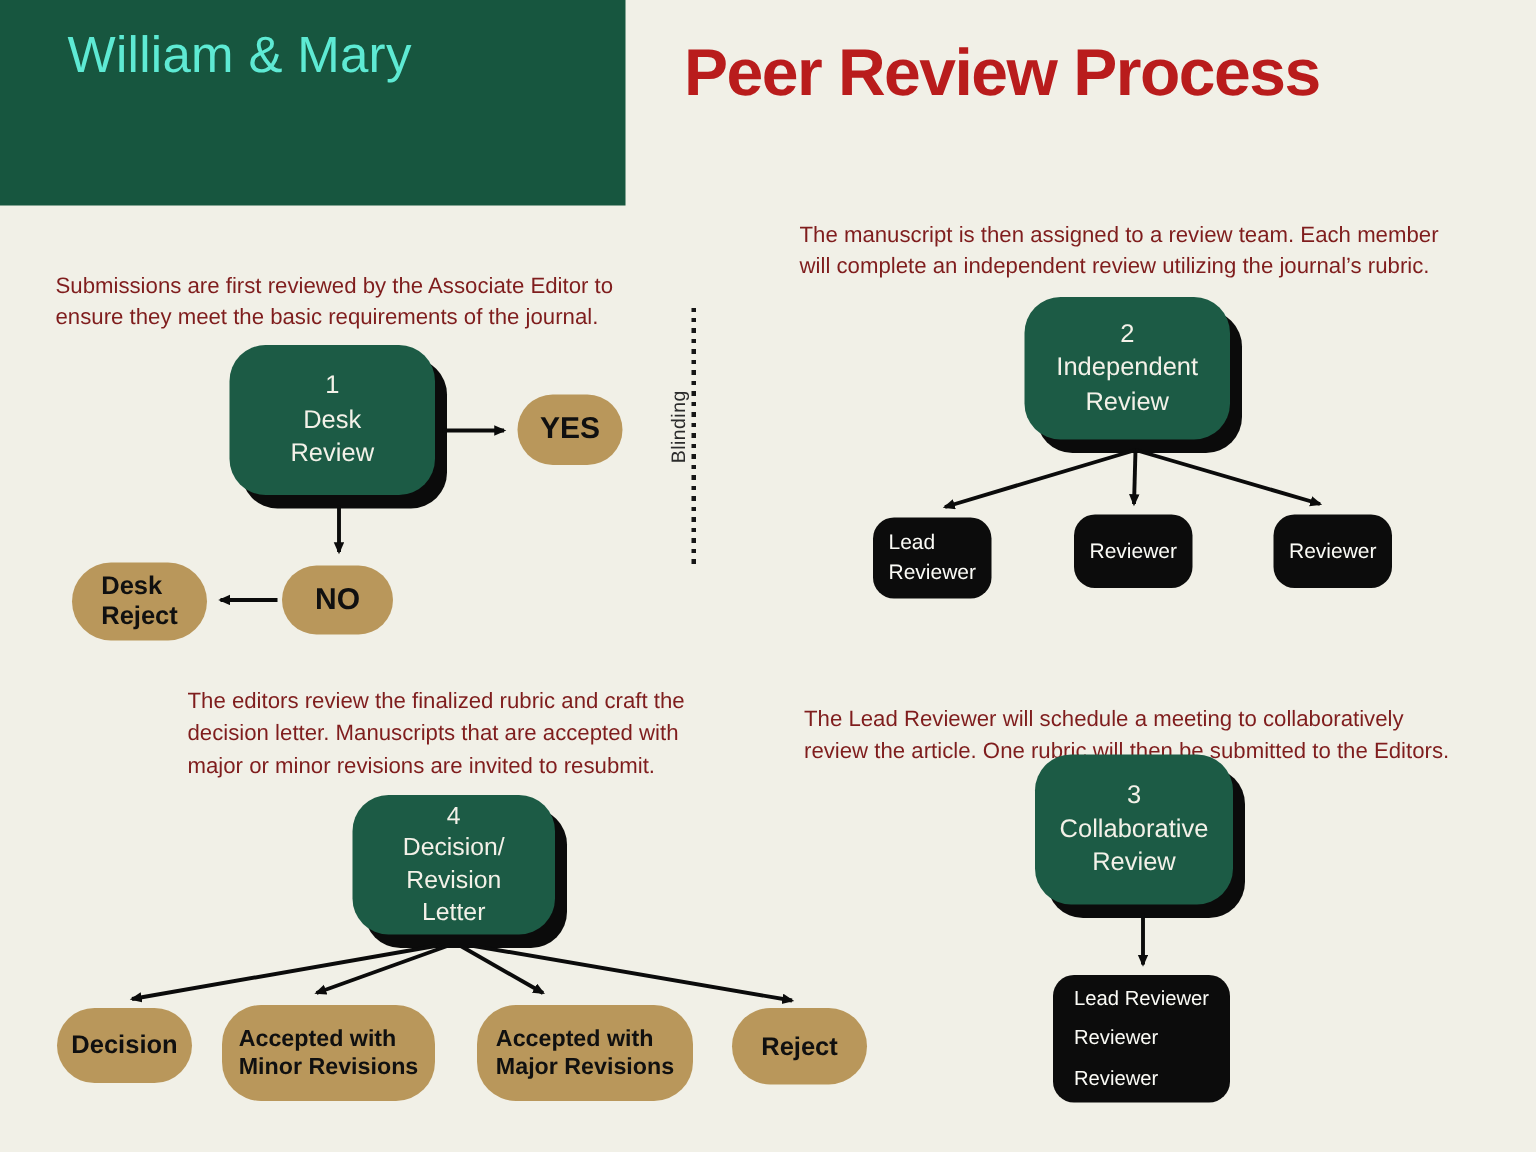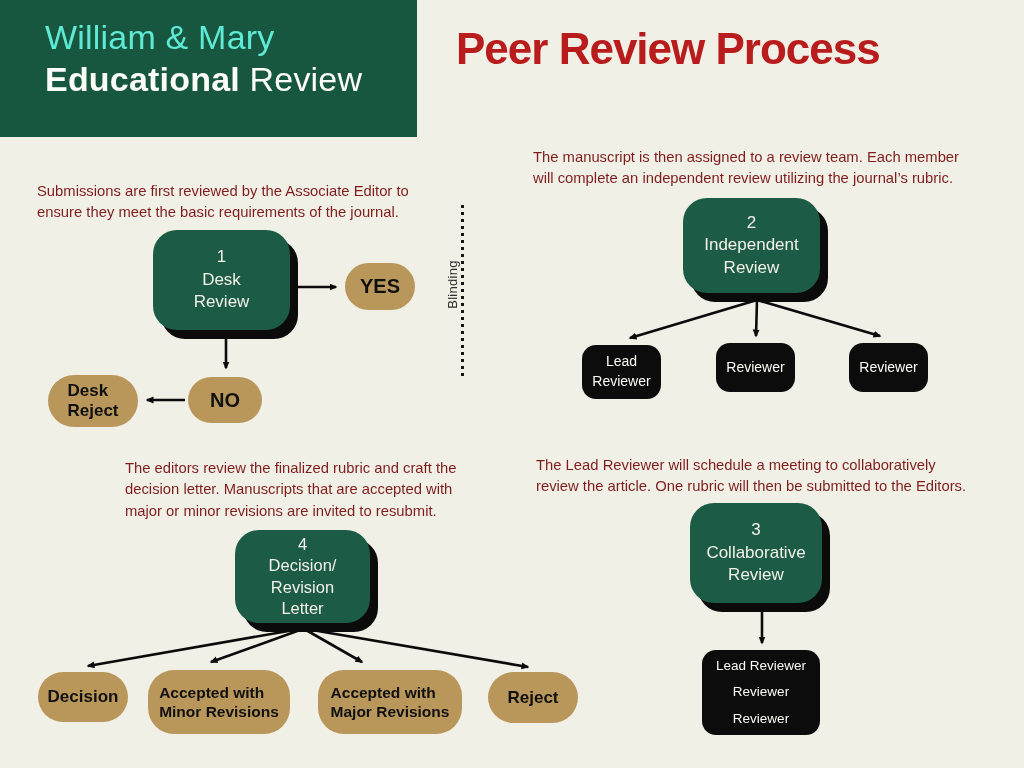--- a/index.html
+++ b/index.html
@@ -21,21 +21,21 @@
     position:absolute;left:456px;top:24px;z-index:2;
     font-size:44px;font-weight:800;color:#b91c1c;letter-spacing:-1px;white-space:nowrap;
   }
 
   .desc{
     position:absolute;z-index:2;
     font-size:14.8px;color:#7f1d1d;line-height:1.44;white-space:pre-line;
   }
   .desc1{left:37px;top:181px;width:440px;}
   .desc2{left:533px;top:147px;width:470px;}
-  .desc3{left:536px;top:455px;width:480px;}
+  .desc3{left:536px;top:470px;width:480px;}
   .desc4{left:125px;top:458px;width:430px;}
 
   .node{
     position:absolute;z-index:2;
     background:#1c5b45;color:#f3f1e8;
     border-radius:24px;box-shadow:8px 9px 0 #0b0b0b;
     display:flex;align-items:center;justify-content:center;
     text-align:center;white-space:pre-line;
     font-size:17px;line-height:1.32;
   }
@@ -57,21 +57,21 @@
   .pill-accepted{left:38px;top:672px;width:90px;height:50px;font-size:17px;}
   .pill-minor{left:148px;top:670px;width:142px;height:64px;font-size:15.5px;line-height:1.25;}
   .pill-major{left:318px;top:670px;width:144px;height:64px;font-size:15.5px;line-height:1.25;}
   .pill-reject{left:488px;top:672px;width:90px;height:51px;font-size:17px;}
 
   .black-box{
     position:absolute;z-index:2;
     background:#0c0c0c;color:#fbfbf6;
     border-radius:14px;
     display:flex;align-items:center;justify-content:center;
-    text-align:center;white-space:pre-line;
+    text-align:left;white-space:pre-line;
     font-size:14px;line-height:1.4;
   }
   .bb-lead{left:582px;top:345px;width:79px;height:54px;}
   .bb-rev1{left:716px;top:343px;width:79px;height:49px;}
   .bb-rev2{left:849px;top:343px;width:79px;height:49px;}
   .bb-team{left:702px;top:650px;width:118px;height:85px;font-size:13.5px;line-height:1.95;}
 
   .dotted-line{
     position:absolute;z-index:2;
     left:461px;top:205px;width:3px;height:172px;
@@ -86,21 +86,20 @@
 
   .arrows{position:absolute;left:0;top:0;z-index:5;pointer-events:none;}
 </style>
 </head>
 <body>
 
 <div class="page">
 
   <div class="header">
     <div class="logo-line1">William &amp; Mary</div>
-    <div class="logo-line2"><span class="b">Educational</span><span> Review</span></div>
   </div>
 
   <div class="title">Peer Review Process</div>
 
   <div class="desc desc1">Submissions are first reviewed by the Associate Editor to
 ensure they meet the basic requirements of the journal.</div>
   <div class="node node1">1
 Desk
 Review</div>
   <div class="pill pill-yes">YES</div>

